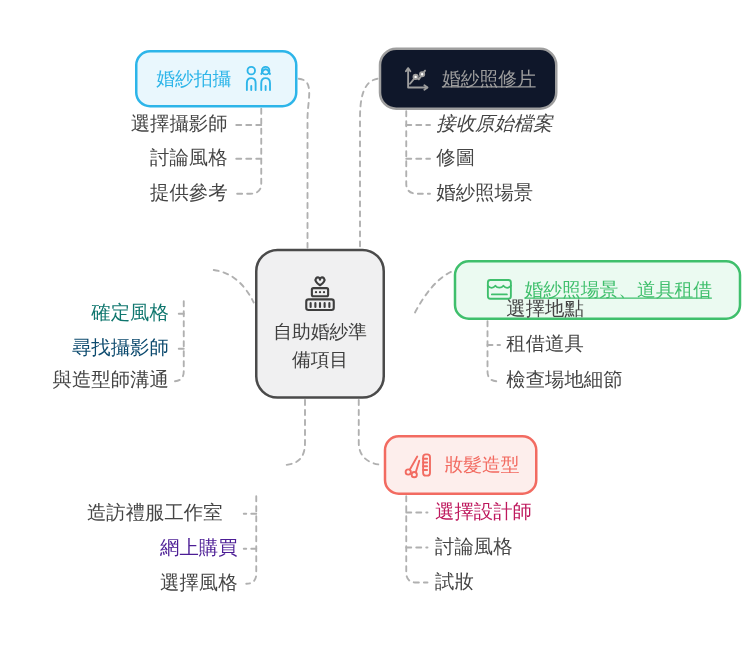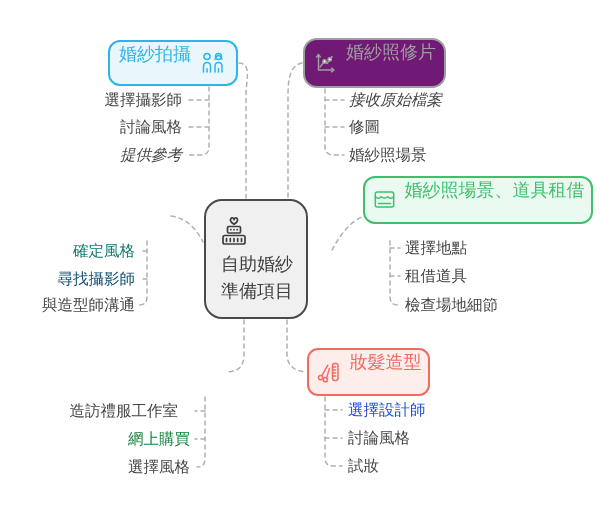--- a/index.html
+++ b/index.html
@@ -6,42 +6,42 @@
   .canvas {
     position:relative; width:600px; height:518px; background:#ffffff;
     font-family:"Liberation Sans", sans-serif; overflow:hidden;
   }
   svg.links { position:absolute; left:0; top:0; width:600px; height:518px; }
   svg.links path {
     fill:none; stroke:currentColor; stroke-width:1.5;
     stroke-dasharray:4 4; stroke-linecap:round;
   }
   .node {
-    position:absolute; display:flex; justify-content:center;
+    position:absolute; display:flex; align-items:center; justify-content:center;
     gap:8px; border:2px solid; border-radius:12px; box-sizing:border-box;
-    font-size:18px; cursor:default;
+    font-size:15px; cursor:default;
   }
   .node .label { white-space:nowrap; }
   .icon { display:flex; align-items:center; }
   .icon svg { display:block; }
   .central {
     flex-direction:column; gap:3px; border-radius:18px; padding:10px 8px;
   }
   .central-label { width:86px; text-align:center; line-height:1.5; word-break:break-all; }
   .item {
     position:absolute; font-size:15.5px; line-height:20px; white-space:nowrap; cursor:default;
   }
   .item.right-align { text-align:right; }
 
   
   #central { left:204px; top:199px; width:104px; height:120px; }
   #b0 { left:108px; top:40px;  width:130px; height:46px; }
   #b1 { left:303px; top:38px;  width:143px; height:50px; border-radius:14px; }
   #b2 { left:28px;  top:192px; width:142px; height:48px; }
-  #b3 { left:363px; top:176px; width:230px; height:48px; }
+  #b3 { left:363px; top:208px; width:230px; height:48px;text-decoration:underline; }
   #b4 { left:70px;  top:348px; width:157px; height:48px; }
   #b5 { left:307px; top:348px; width:123px; height:48px; }
 
   
   #i00 { right:418px; top:90px;  } #i01 { right:418px; top:117px; } #i02 { right:418px; top:145px; }
   #i10 { left:349px;  top:90px;  } #i11 { left:349px;  top:117px; } #i12 { left:349px;  top:145px; }
   #i20 { right:465px; top:241px; } #i21 { right:465px; top:269px; } #i22 { right:465px; top:295px; }
   #i30 { left:405px;  top:238px; } #i31 { left:405px;  top:266px; } #i32 { left:405px;  top:295px; }
   #i40 { right:422px; top:401px; } #i41 { right:410px; top:429px; } #i42 { right:410px; top:457px;margin-left:20px; }
   #i50 { left:348px;  top:400px; } #i51 { left:348px;  top:428px; } #i52 { left:348px;  top:456px; }
@@ -104,23 +104,23 @@
         <path d="M8 21 v-3.2"></path>
         <circle cx="19.5" cy="5.5" r="3"></circle>
         <path d="M16 8.2 Q19.5 0.6 23 8.2"></path>
         <path d="M16 21 V15.5 Q16 11.5 19.5 11.5 Q23 11.5 23 15.5 V21"></path>
         <path d="M19.5 21 v-3.2"></path>
       </svg>
     </span>
   </div>
   <div class="item right-align" id="i00" style="color: rgb(69, 69, 69);">選擇攝影師</div>
   <div class="item right-align" id="i01" style="color: rgb(69, 69, 69);">討論風格</div>
-  <div class="item right-align" id="i02" style="color: rgb(69, 69, 69); font-style: italic;">提供參考</div>
+  <div class="item right-align" id="i02" style="color: rgb(69, 69, 69);">提供參考</div>
 
-  <div class="node branch" id="b1" style="color: rgb(158, 158, 158); border-color: rgb(158, 158, 158); background-color: #701a75;">
+  <div class="node branch" id="b1" style="color: rgb(158, 158, 158); border-color: rgb(158, 158, 158); background-color: #0f172a; text-decoration: underline;">
     <span class="icon">
       <svg width="25" height="24" viewBox="0 0 24 24" stroke="currentColor" fill="none" stroke-width="1.5" stroke-linecap="round" stroke-linejoin="round">
         <path d="M5 4.5 V19 H20"></path>
         <path d="M3.2 6 L5 3.5 L6.8 6"></path>
         <path d="M18 17.2 L20.5 19 L18 20.8"></path>
         <path d="M6.5 16 L11 10.5 L13.5 12.5 L18.5 5.5"></path>
         <circle cx="11" cy="10.5" r="1.7" fill="#ffffff"></circle>
         <circle cx="16.2" cy="8.4" r="1.7" fill="#ffffff"></circle>
       </svg>
     </span>
@@ -142,33 +142,33 @@
         <path d="M6 15.5 H18"></path>
       </svg>
     </span>
     <span class="label">婚紗照場景、道具租借</span>
   </div>
   <div class="item" id="i30" style="color: rgb(69, 69, 69);">選擇地點</div>
   <div class="item" id="i31" style="color: rgb(69, 69, 69);">租借道具</div>
   <div class="item" id="i32" style="color: rgb(69, 69, 69);">檢查場地細節</div>
 
   <div class="item right-align" id="i40" style="color: rgb(69, 69, 69);">造訪禮服工作室</div>
-  <div class="item right-align" id="i41" style="color: #15803d;">網上購買</div>
+  <div class="item right-align" id="i41" style="color: #4c1d95;">網上購買</div>
   <div class="item right-align" id="i42" style="color: rgb(69, 69, 69);">選擇風格</div>
 
-  <div class="node branch" id="b5" style="color: rgb(242, 107, 97); border-color: rgb(242, 107, 97); background-color: rgb(253, 238, 236); border-radius: 11px;">
+  <div class="node branch" id="b5" style="color: rgb(242, 107, 97); border-color: rgb(242, 107, 97); background-color: rgb(253, 238, 236);">
     <span class="icon">
       <svg width="26" height="24" viewBox="0 0 26 24" stroke="currentColor" fill="none" stroke-width="1.5" stroke-linecap="round" stroke-linejoin="round">
         <circle cx="4.6" cy="17.6" r="2.1"></circle>
         <circle cx="9.4" cy="19.7" r="2.1"></circle>
         <path d="M5.8 15.8 L11.8 5.2"></path>
         <path d="M10.6 17.9 L13.4 8.6"></path>
         <rect x="16.5" y="3.5" width="5.5" height="17" rx="2.2"></rect>
         <path d="M16.5 7 h3.2 M16.5 10 h3.2 M16.5 13 h3.2 M16.5 16 h3.2"></path>
       </svg>
     </span>
     <span class="label">妝髮造型</span>
   </div>
-  <div class="item" id="i50" style="color: #1d4ed8;">選擇設計師</div>
+  <div class="item" id="i50" style="color: #be185d;">選擇設計師</div>
   <div class="item" id="i51" style="color: rgb(69, 69, 69);">討論風格</div>
   <div class="item" id="i52" style="color: rgb(69, 69, 69);">試妝</div>
 
 </div>
 
 </body></html>

